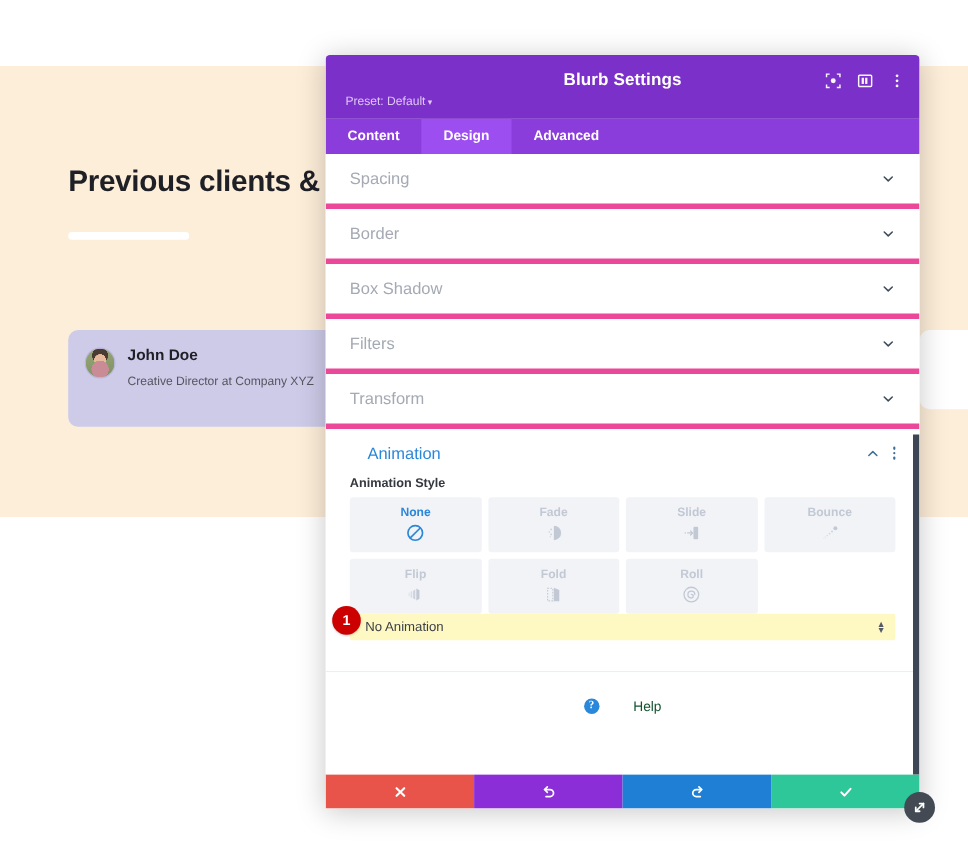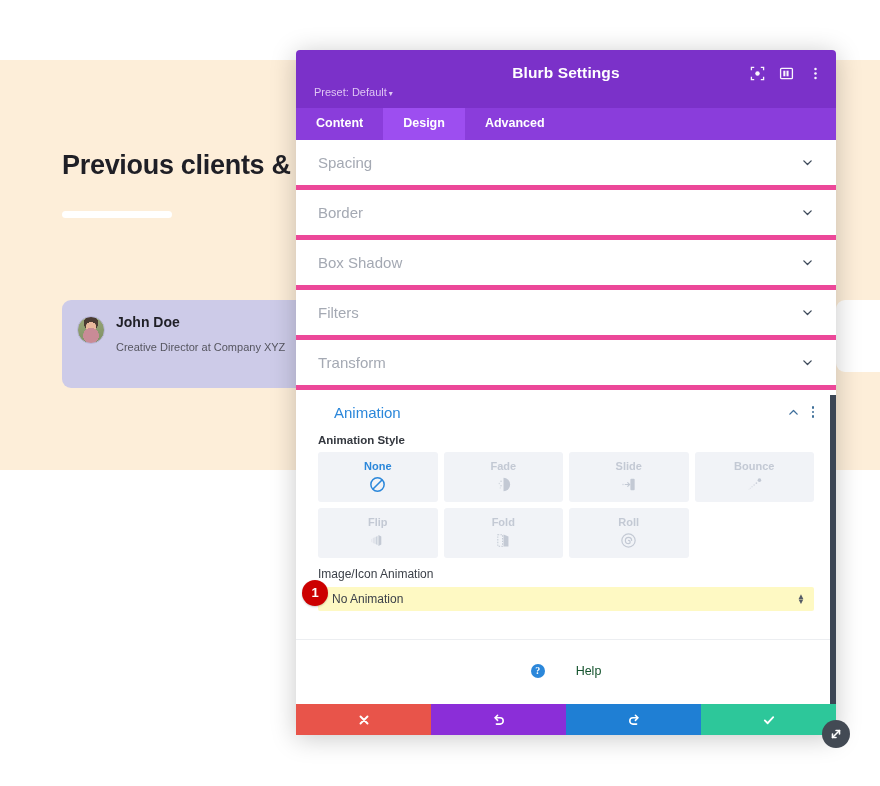--- a/index.html
+++ b/index.html
@@ -342,21 +342,20 @@
         <span class="ac-lbl">Roll</span>
         <span>
           <svg class="anim-ic" viewBox="0 0 20 20" fill="none" stroke="#c3c9d4" stroke-width="1.25" stroke-linecap="round">
             <circle cx="10" cy="10" r="7"></circle>
             <path d="M13.3 10a3.3 3.3 0 10-3.3 3.3c1 0 1.8-.8 1.8-1.8s-.8-1.7-1.8-1.7"></path>
           </svg>
         </span>
       </div>
     </div>
 
-    <div class="field-label light">Image/Icon Animation</div>
 
     <div class="select-wrap">
       <div class="badge1">1</div>
       <div class="fake-select">
         <span>No Animation</span>
         <span class="spin">▲<br>▼</span>
       </div>
     </div>
 
     <div class="help-area">

